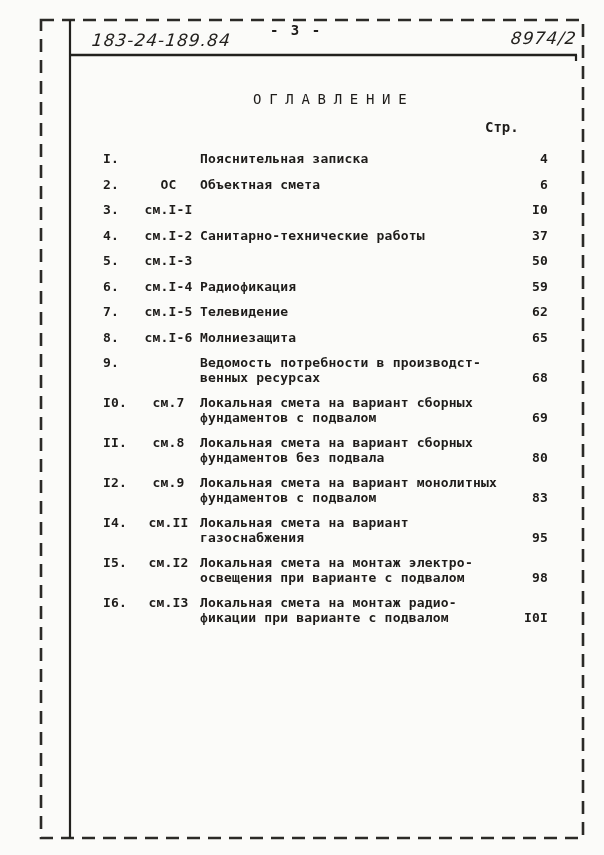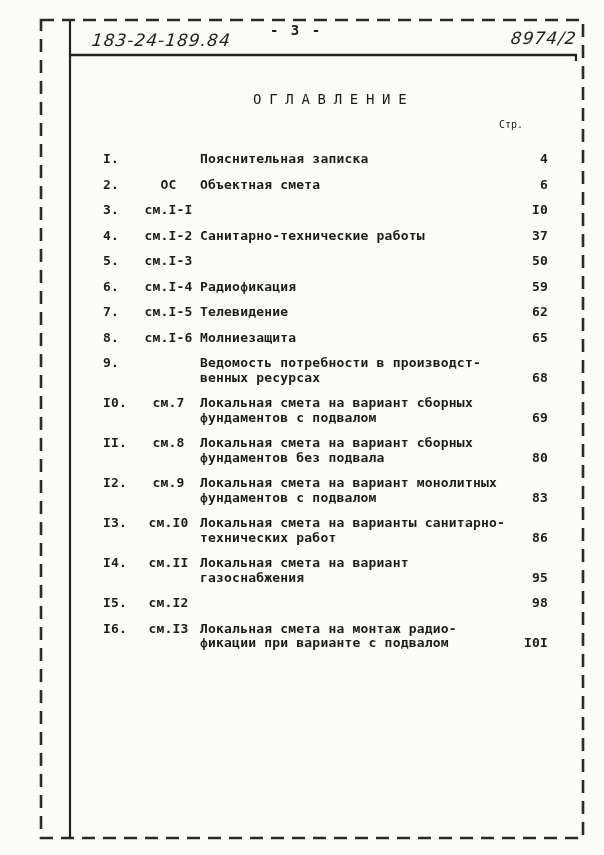--- a/index.html
+++ b/index.html
@@ -32,22 +32,22 @@
     white-space: nowrap;
   }
 
   .toc-title {
     position: absolute; left: 253px; top: 91px;
     font-size: 14px; font-weight: normal;
     letter-spacing: 0.55em;
     white-space: nowrap;
   }
   .page-col-header {
-    position: absolute; left: 499px; top: 119px;
-    font-size: 10px; font-weight: normal;
+    position: absolute; left: 485px; top: 119px;
+    font-size: 14px; font-weight: bold;
   }
 
   .toc {
     position: absolute; left: 103px; top: 152px; width: 445px;
   }
   .toc-row {
     display: flex;
     align-items: flex-start;
     margin-bottom: 11px;
     font-size: 13px;
@@ -165,38 +165,33 @@
     </div>
 
     <div class="toc-row">
       <span class="col-num">I2.</span>
       <span class="col-code">см.9</span>
       <span class="col-title">Локальная смета на вариант монолитных
 фундаментов с подвалом</span>
       <span class="col-page">83</span>
     </div>
 
-    <div class="toc-row">
-      <span class="col-num">I3.</span>
-      <span class="col-code">см.I0</span>
-      <span class="col-title">Локальная смета на варианты санитарно-
-технических работ</span>
-      <span class="col-page">86</span>
-    </div>
 
     <div class="toc-row">
       <span class="col-num">I4.</span>
       <span class="col-code">см.II</span>
       <span class="col-title">Локальная смета на вариант газоснабжения</span>
       <span class="col-page">95</span>
     </div>
 
     <div class="toc-row">
       <span class="col-num">I5.</span>
       <span class="col-code">см.I2</span>
+      <span class="col-title">Локальная смета на монтаж электро-
+освещения при варианте с подвалом</span>
       <span class="col-page">98</span>
     </div>
 
     <div class="toc-row">
       <span class="col-num">I6.</span>
       <span class="col-code">см.I3</span>
       <span class="col-title">Локальная смета на монтаж радио-
 фикации при варианте с подвалом</span>
       <span class="col-page">I0I</span>
     </div>

